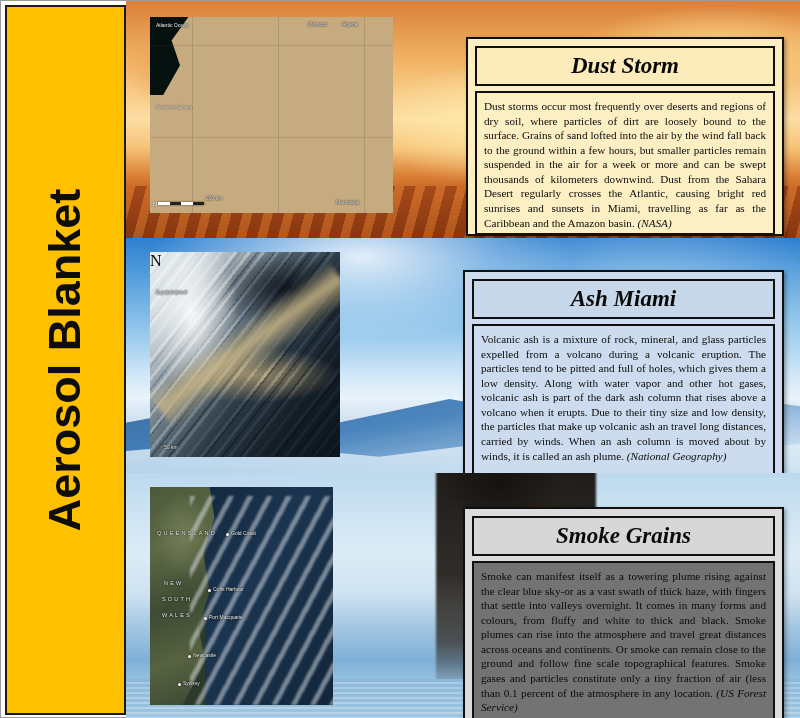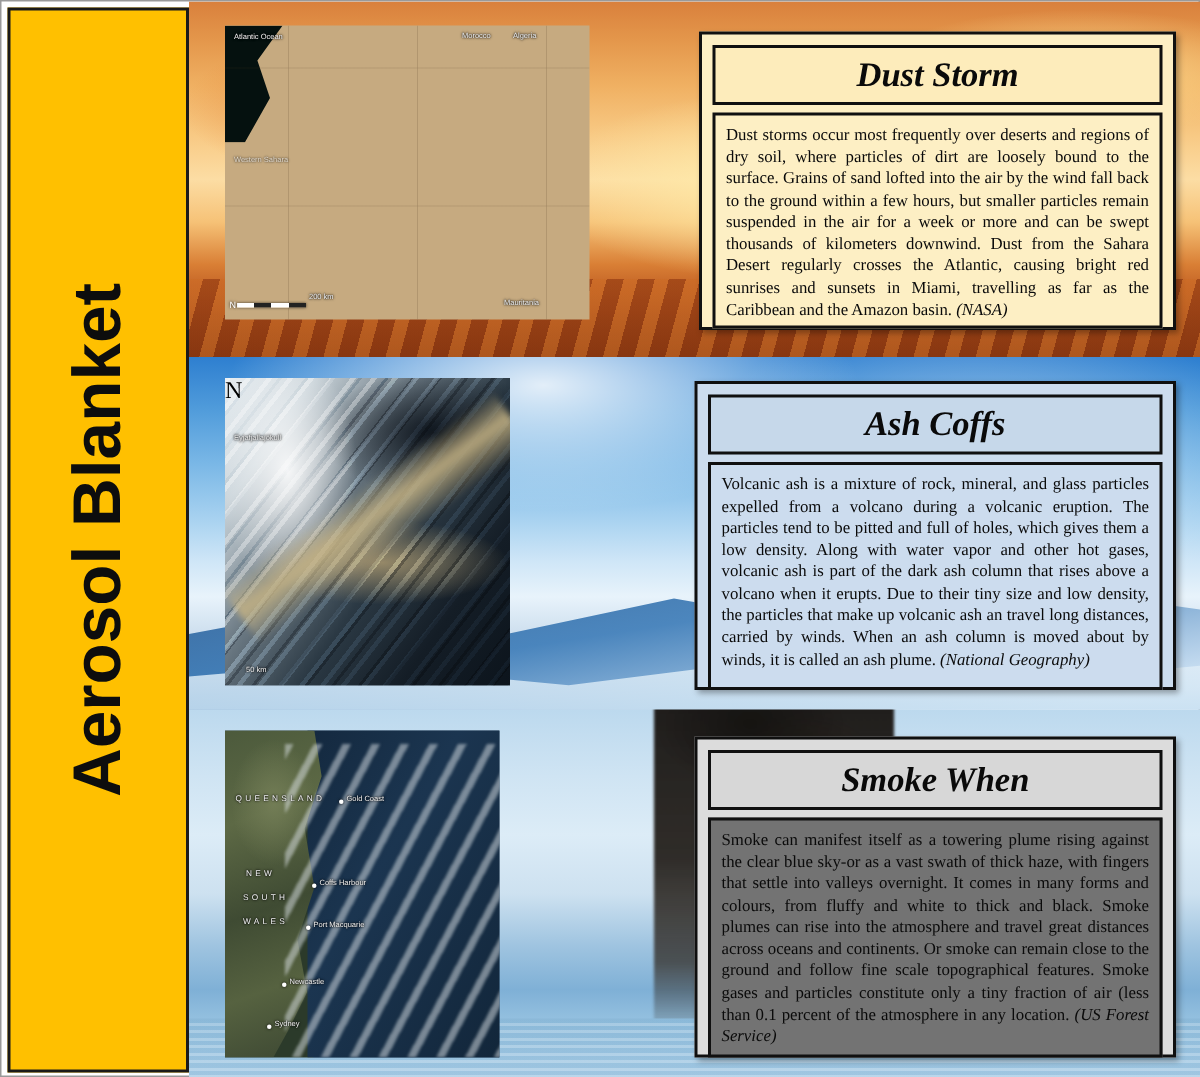--- a/index.html
+++ b/index.html
@@ -209,20 +209,21 @@
       repeating-linear-gradient(118deg, rgba(222,228,232,.50) 0 5px, rgba(222,228,232,0) 5px 17px);
     filter:blur(1px);
   }
 
   
   .card{
     position:absolute;right:17px;box-sizing:border-box;
     border:2px solid #0f0f0f;
     padding:7px;
     box-shadow:2px 2px 4px rgba(0,0,0,.35);
+    margin-top:16px;
   }
   .card-dust{top:20px;width:318px;height:199px;background:#fdefc4;border-color:#111;}
   .card-ash{top:16px;width:321px;height:206px;background:#ccdcee;}
   .card-smoke{top:18px;width:321px;height:214px;background:#dcdcdc;}
 
   .card .heading{
     border:2px solid #101010;
     text-align:center;
     font-family:"Liberation Serif", serif;
     font-weight:bold;font-style:italic;
@@ -294,21 +295,21 @@
 
       <div class="photo photo-ash">
         <div class="swirl"></div>
         <div class="plume"></div>
         <span class="lbl" style="left:6px;top:38px;">Eyjafjallajökull</span>
         <span class="northarrow">N</span>
         <span class="lbl" style="left:14px;bottom:7px;">50 km</span>
       </div>
 
       <div class="card card-ash">
-        <div class="heading">Ash Coffs</div>
+        <div class="heading">Ash Miami</div>
         <div class="body"><span>Volcanic ash is a mixture of rock, mineral, and glass particles expelled from a volcano during a volcanic eruption. The particles tend to be pitted and full of holes, which gives them a low density. Along with water vapor and other hot gases, volcanic ash is part of the dark ash column that rises above a volcano when it erupts. Due to their tiny size and low density, the particles that make up volcanic ash an travel long distances, carried by winds. When an ash column is moved about by winds, it is called an ash plume. </span><span class="src">(National Geography)</span></div>
       </div>
     </section>
 
     <section class="panel panel-smoke">
       <div class="bg bg-smoke">
         <div class="column"></div>
         <div class="fire"></div>
         <div class="water"></div>
       </div>
@@ -327,19 +328,19 @@
         <span class="lbl" style="left:63px;top:100px;">Coffs Harbour</span>
         <span class="dot" style="left:54px;top:130px;"></span>
         <span class="lbl" style="left:59px;top:128px;">Port Macquarie</span>
         <span class="dot" style="left:38px;top:168px;"></span>
         <span class="lbl" style="left:43px;top:166px;">Newcastle</span>
         <span class="dot" style="left:28px;top:196px;"></span>
         <span class="lbl" style="left:33px;top:194px;">Sydney</span>
       </div>
 
       <div class="card card-smoke">
-        <div class="heading">Smoke When</div>
+        <div class="heading">Smoke Grains</div>
         <div class="body"><span>Smoke can manifest itself as a towering plume rising against the clear blue sky-or as a vast swath of thick haze, with fingers that settle into valleys overnight. It comes in many forms and colours, from fluffy and white to thick and black. Smoke plumes can rise into the atmosphere and travel great distances across oceans and continents. Or smoke can remain close to the ground and follow fine scale topographical features. Smoke gases and particles constitute only a tiny fraction of air (less than 0.1 percent of the atmosphere in any location. </span><span class="src">(US Forest Service)</span></div>
       </div>
     </section>
 
   </div>
 </div>
 
 </body></html>

